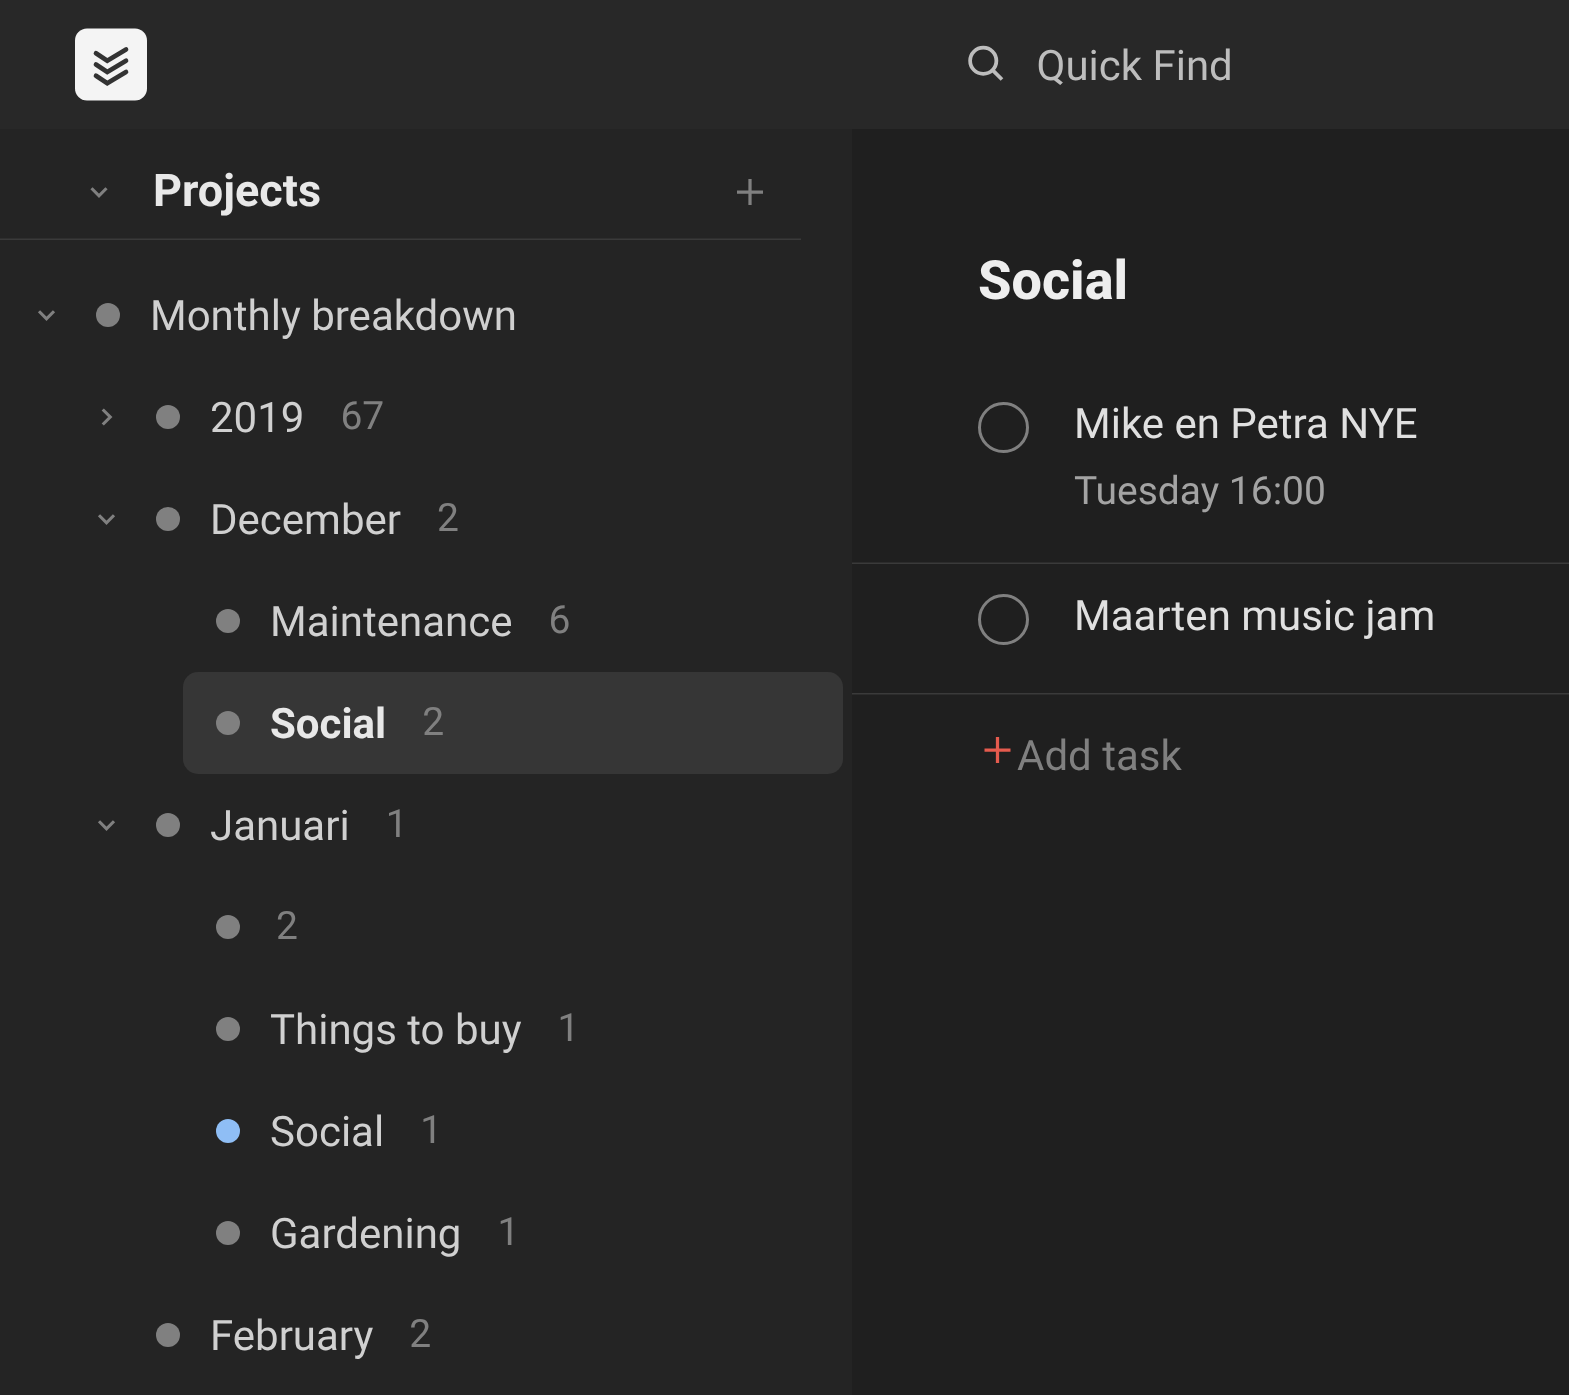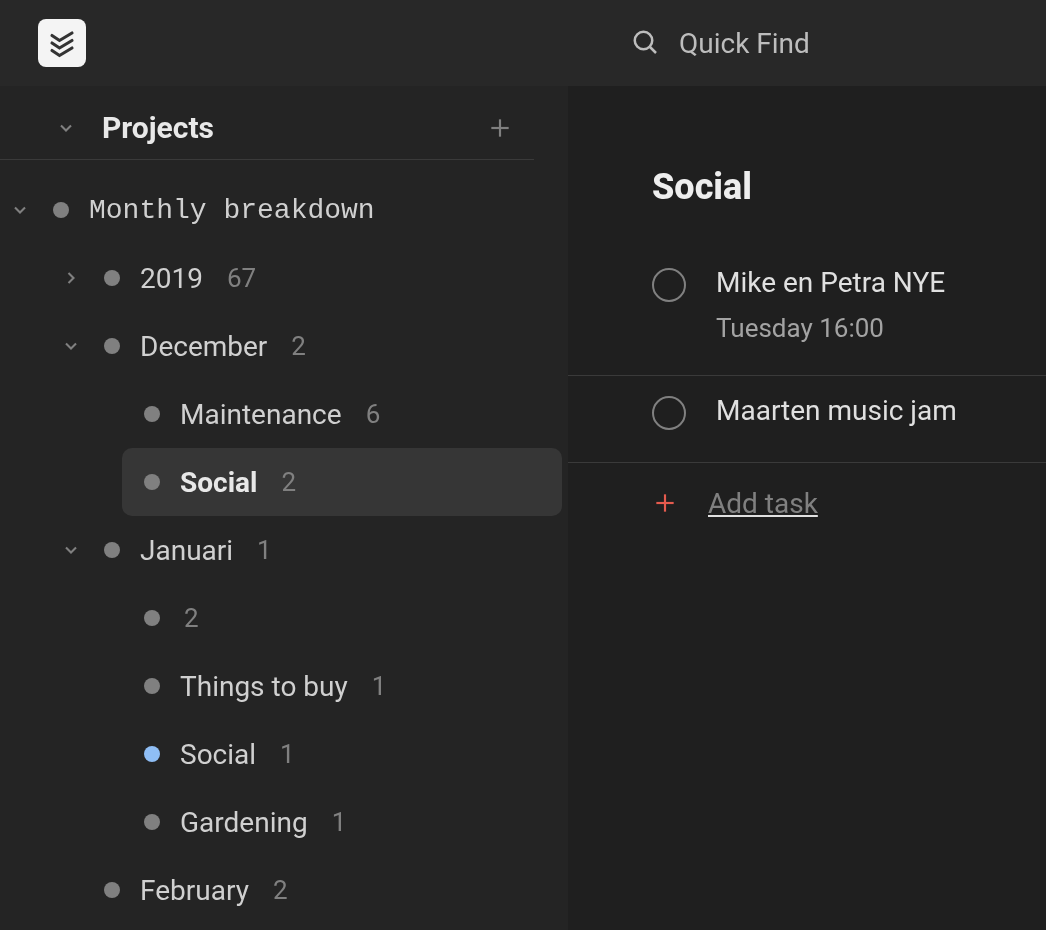--- a/index.html
+++ b/index.html
@@ -9,21 +9,21 @@
     background: #1f1f1f;
     font-family: -apple-system, BlinkMacSystemFont, "Segoe UI", Roboto, sans-serif;
     color: #e0e0e0;
     overflow: hidden;
   }
   .topbar {
     height: 86px;
     background: #282828;
     display: flex;
     align-items: center;
-    padding: 0 8px;
+    padding: 0 20px;
   }
   .logo {
     width: 48px;
     height: 48px;
     background: #f4f4f4;
     border-radius: 8px;
     display: flex;
     align-items: center;
     justify-content: center;
     margin-left: 30px;
@@ -104,21 +104,21 @@
     margin-left: 4px;
   }
   .dot {
     width: 16px;
     height: 16px;
     border-radius: 50%;
     background: #808080;
     flex-shrink: 0;
   }
   .dot.blue { background: #8fbef5; }
-  .indent-0 { padding-left: 7px; font-family: Liberation Mono, monospace; }
+  .indent-0 { padding-left: 18px; }
   .indent-1 { padding-left: 58px; text-align: center; }
   .indent-2 { padding-left: 144px; }
   .indent-0 .chev-slot { width: 26px; }
   .indent-1 .chev-slot { width: 26px; }
   .chev-slot {
     display: flex;
     align-items: center;
     justify-content: center;
     flex-shrink: 0;
   }
@@ -154,25 +154,23 @@
     font-size: 28px;
     color: #e0e0e0;
     margin-bottom: 14px;
   }
   .task-due {
     font-size: 26px;
     color: #a3a3a3;
   }
   .add-task {
     display: flex;
-    align-items: flex-end;
-    gap: 30px;
+    align-items: flex-start;
     padding: 24px 30px 24px 84px;
     cursor: pointer;
-    text-decoration: underline;
   }
   .add-task .plus-icon { color: #e55b4e; }
   .add-task .label {
     font-size: 28px;
     color: #808080;
   }
 </style>
 </head>
 <body>
 

